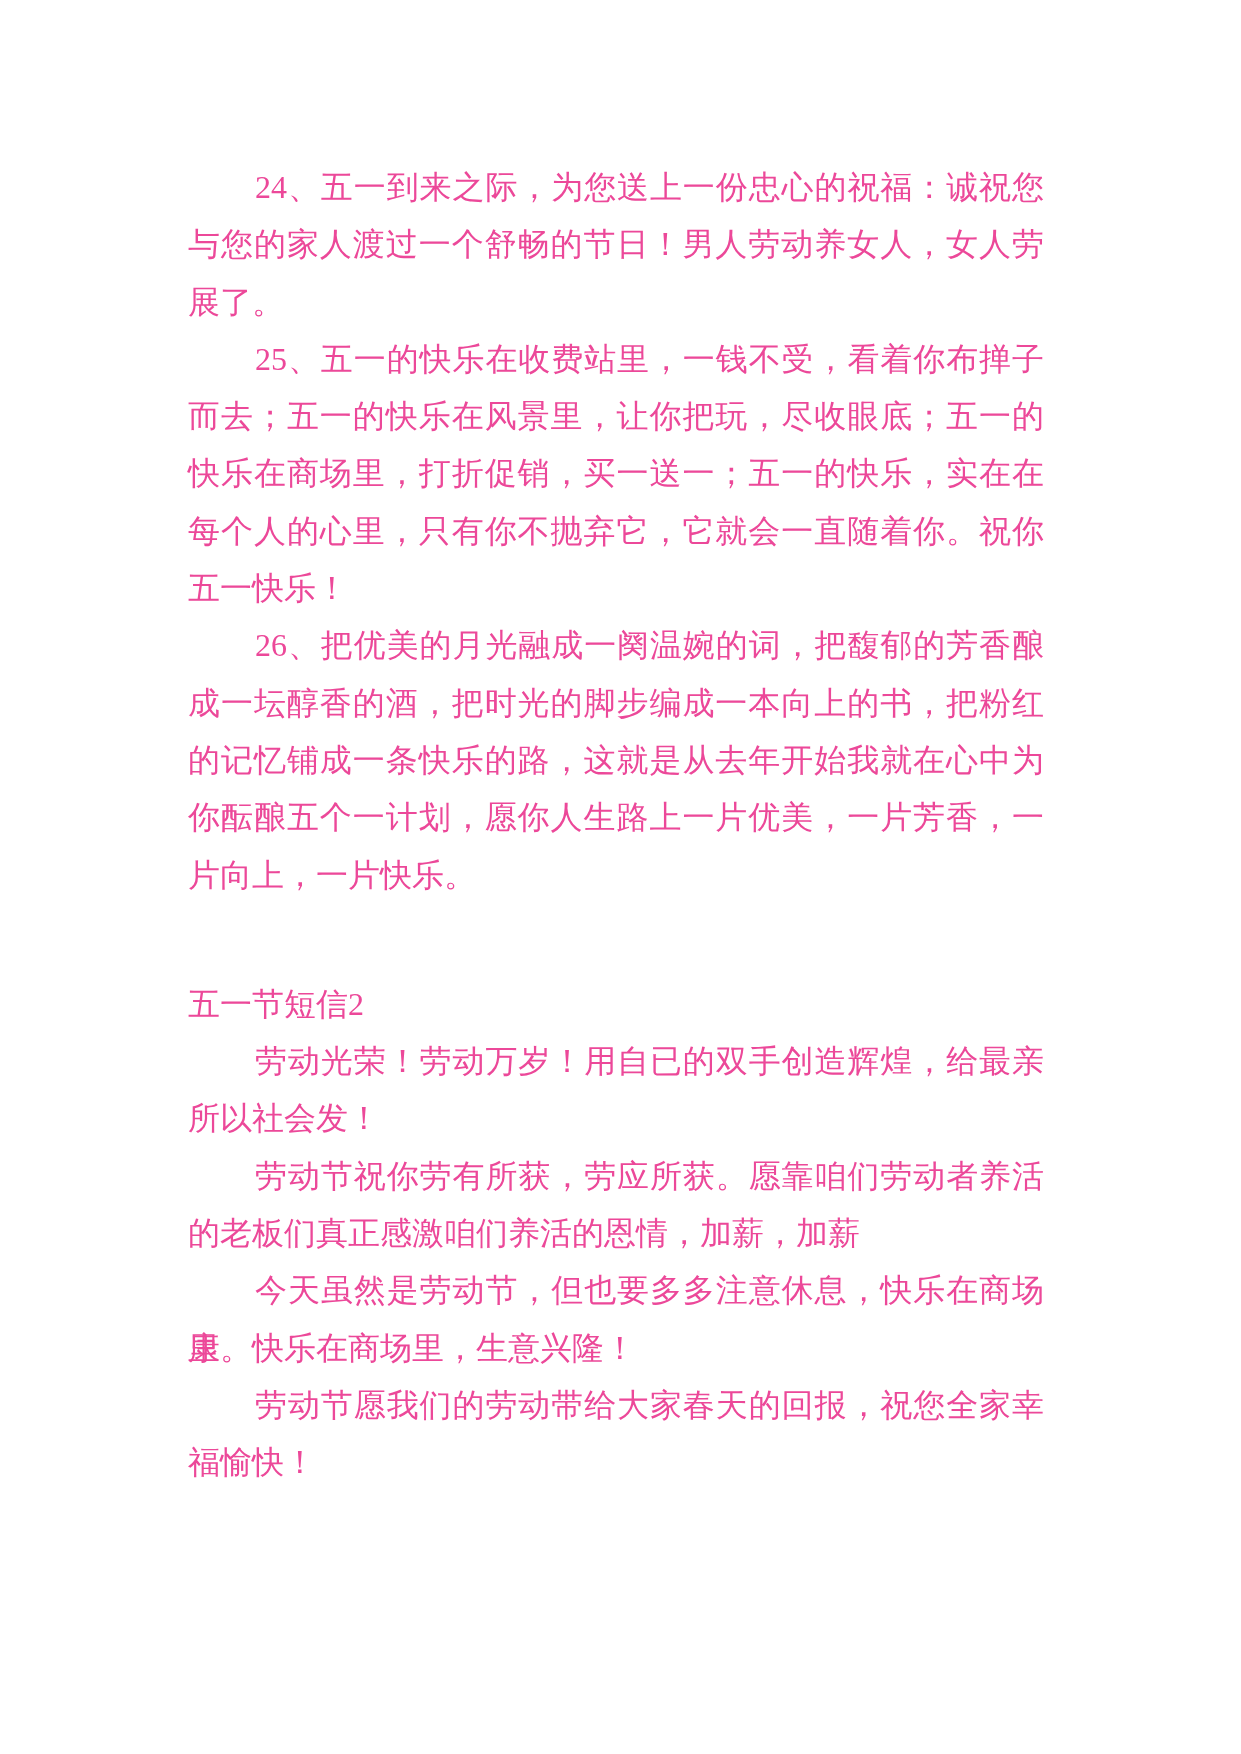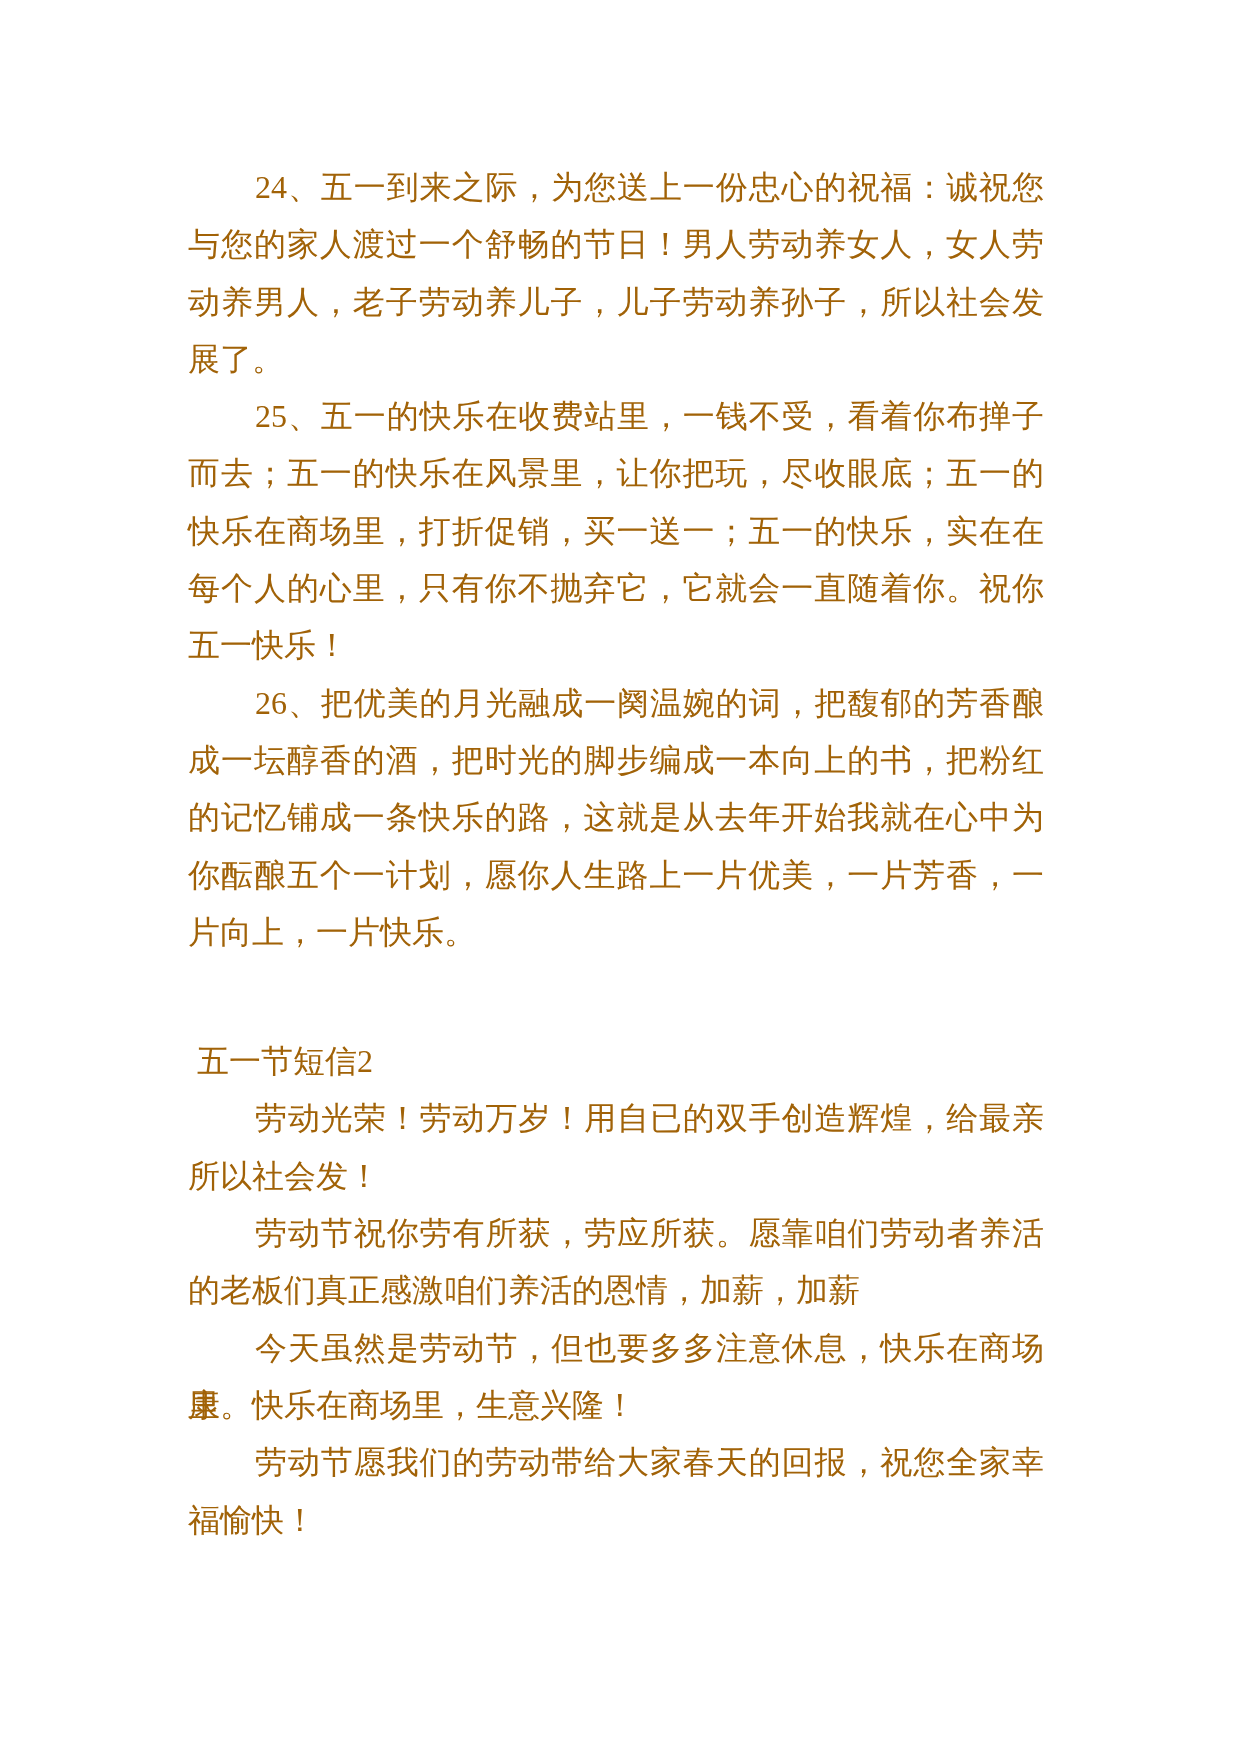--- a/index.html
+++ b/index.html
@@ -13,51 +13,49 @@
     height: 1754px;
     background: #ffffff;
     overflow: hidden;
     font-family: "Liberation Serif", "DejaVu Serif", serif;
   }
   .text-block {
     position: absolute;
     left: 188px;
     top: 159px;
     width: 856px;
-    color: #a16207;
+    color: #ec4899;
     font-size: 32px;
   }
   .line {
     height: 57.3px;
     line-height: 57.3px;
     text-align: justify;
     text-align-last: justify;
     white-space: normal;
   }
   .line.first {
     text-indent: 67px;
   }
   .line.last {
     text-align-last: left;
   }
   .line.heading {
     text-align: center;
     text-align-last: left;
     margin-top: 72px;
-    margin-left: 9px;
   }
 </style>
 </head>
 <body>
 
 <main class="page">
   <section class="text-block" id="doc-text">
       <div class="line first">24、五一到来之际，为您送上一份忠心的祝福：诚祝您</div>
       <div class="line">与您的家人渡过一个舒畅的节日！男人劳动养女人，女人劳</div>
-      <div class="line">动养男人，老子劳动养儿子，儿子劳动养孙子，所以社会发</div>
       <div class="line last">展了。</div>
       <div class="line first">25、五一的快乐在收费站里，一钱不受，看着你布掸子</div>
       <div class="line">而去；五一的快乐在风景里，让你把玩，尽收眼底；五一的</div>
       <div class="line">快乐在商场里，打折促销，买一送一；五一的快乐，实在在</div>
       <div class="line">每个人的心里，只有你不抛弃它，它就会一直随着你。祝你</div>
       <div class="line last">五一快乐！</div>
       <div class="line first">26、把优美的月光融成一阕温婉的词，把馥郁的芳香酿</div>
       <div class="line">成一坛醇香的酒，把时光的脚步编成一本向上的书，把粉红</div>
       <div class="line">的记忆铺成一条快乐的路，这就是从去年开始我就在心中为</div>
       <div class="line">你酝酿五个一计划，愿你人生路上一片优美，一片芳香，一</div>

